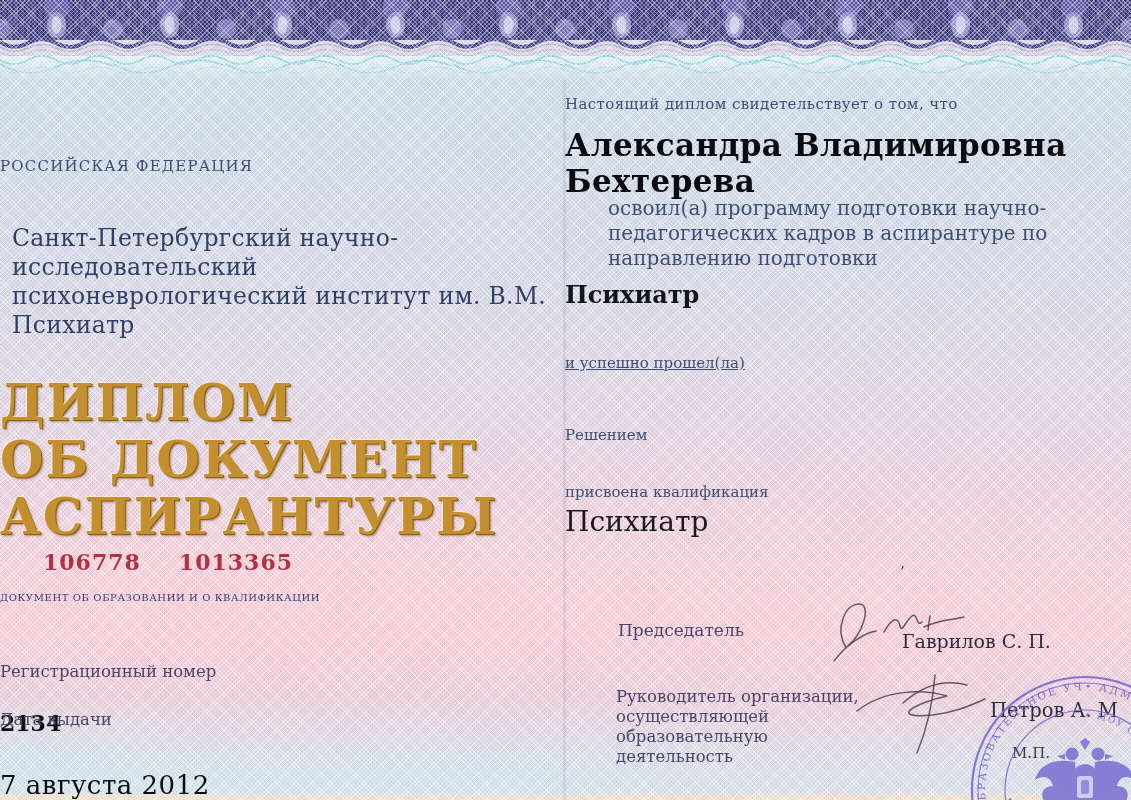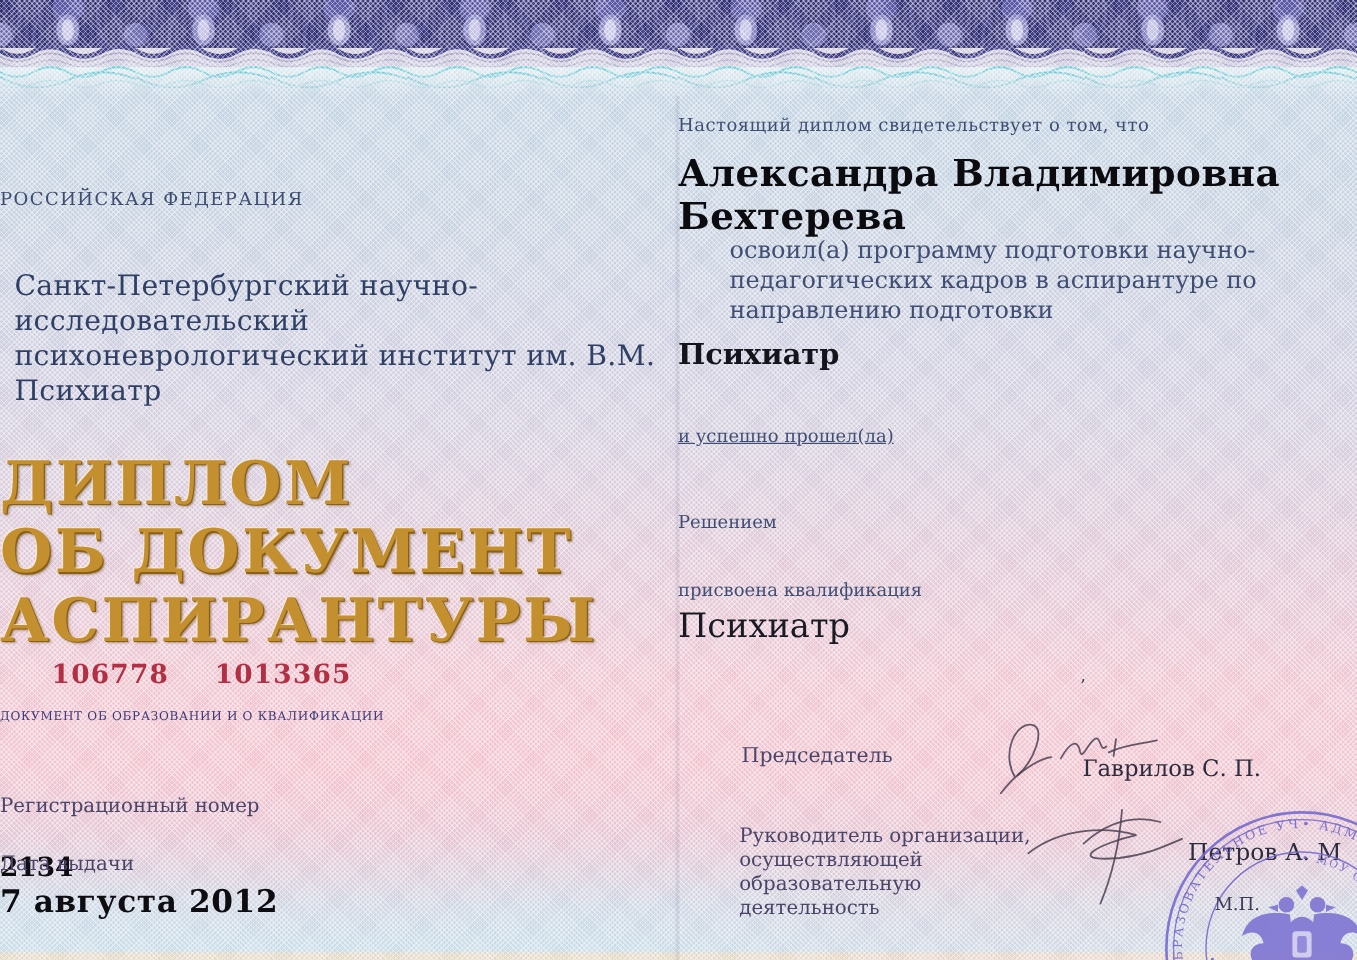--- a/index.html
+++ b/index.html
@@ -52,21 +52,21 @@
     font-size:50px;line-height:57px;letter-spacing:2px;font-weight:bold;
     color:#c48f2e;
     text-shadow:-1px -1px 0 rgba(255,244,215,.55), 1px 1px 0 #8a6018, 2px 2px 2px rgba(95,62,12,.45);
   }
   .serials{left:0;top:549px;width:565px;font-size:22px;font-weight:bold;color:#b23043;letter-spacing:1px;padding-left:24px;}
   .serials span{margin:0 19px;}
   .doc-subtitle{left:0;top:592px;width:565px;font-size:10px;letter-spacing:.6px;color:#39387a;}
   .reg-label{left:0;top:662px;width:565px;font-size:16.5px;}
   .reg-number{left:0;top:710px;width:565px;font-size:22px;font-weight:bold;}
   .date-label{left:0;top:710px;width:511px;font-size:16.5px;}
-  .date-value{left:0;top:737px;width:565px;font-size:26px;font-weight:bold;letter-spacing:.5px;}
+  .date-value{left:0;top:770px;width:565px;font-size:26px;font-weight:normal;letter-spacing:.5px;}
 
   .intro{left:565px;top:95px;width:566px;font-size:15px;letter-spacing:.4px;}
   .holder-name{left:565px;top:127px;width:566px;font-size:31px;font-weight:bold;color:#0b0b10;letter-spacing:.4px;}
   .program{left:608px;top:196px;width:480px;font-size:20px;line-height:25px;}
   .specialty{left:565px;top:280px;width:546px;font-size:24px;font-weight:bold;color:#14141c;}
   .passed{left:565px;top:354px;width:566px;font-size:15px;text-decoration:underline;}
   .decision{left:565px;top:426px;width:540px;font-size:15px;}
   .qual-label{left:565px;top:483px;width:566px;font-size:15px;}
   .qual-value{left:565px;top:505px;width:546px;font-size:28px;color:#1a1a24;}
   .stray-mark{left:900px;top:563px;font-size:15px;color:#44445a;}

